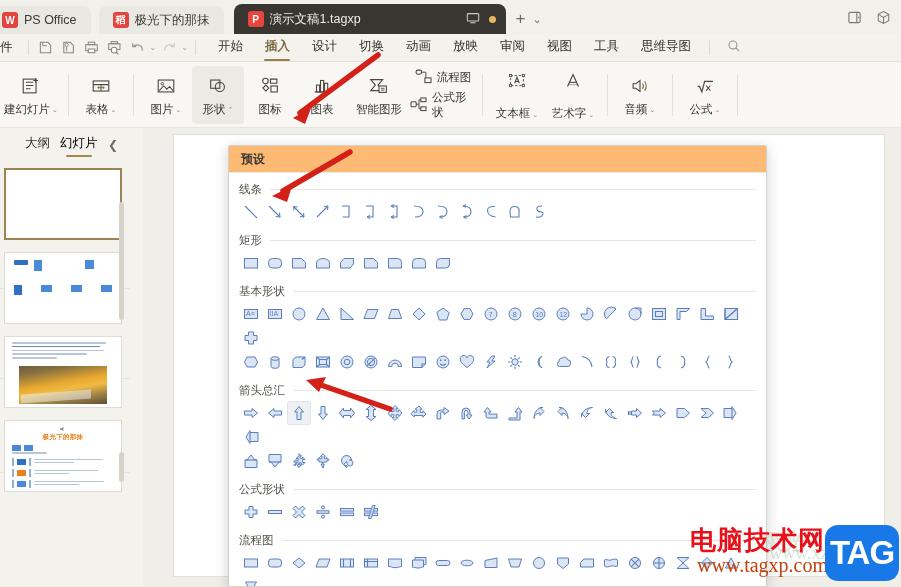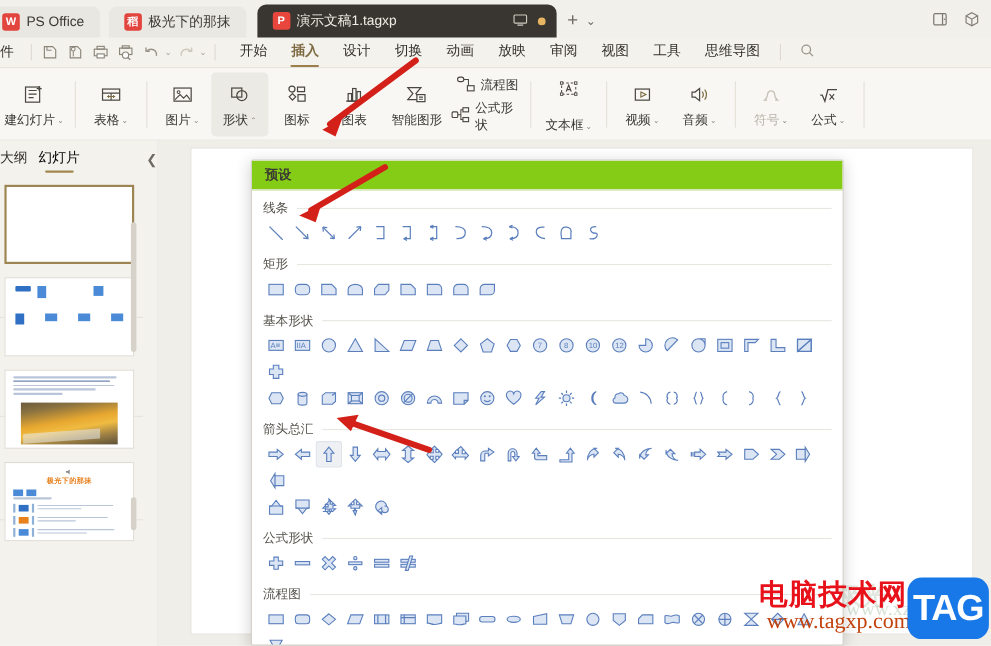--- a/index.html
+++ b/index.html
@@ -105,21 +105,21 @@
   .dualrow { display:flex; align-items:center; gap:5px; font-size:11.5px; color:#3a3833; }
 
   
   #workspace { position:relative; width:901px; height:459px; background:#f4f2ed; }
 
   
   #sidebar {
     position:absolute; left:0; top:0; width:143px; height:459px;
     background:#f4f2ed;
   }
-  #sidehead { height:34px; display:flex; align-items:center; padding:0 0; gap:10px; }
+  #sidehead { height:34px; display:flex; align-items:center; padding:0 25px; gap:10px; }
   .shtab { font-size:12.5px; color:#33312d; position:relative; padding-bottom:4px;}
   .shtab.sel { color:#000000; }
   .shtab.sel:after {
     content:""; position:absolute; left:50%; transform:translateX(-50%);
     bottom:-1px; width:26px;height:2px; background:#a2884f; border-radius:1px;
   }
   .collapse { margin-left:auto; color:#6f6b63; font-size:12px;}
   #thumbs { position:absolute; top:34px; left:0; width:130px; bottom:0; overflow:hidden; }
   .thumb {
     width:118px; height:72px; margin:6px 0 12px 4px;
@@ -178,21 +178,21 @@
   #flyout {
     position:absolute; left:228px; top:145px; width:539px; height:442px;
     background:#fff;
     border:1px solid #d4d0c8;
     box-shadow:0 3px 14px rgba(0,0,0,.18);
     border-radius:2px;
     overflow:hidden;
     z-index:40;
   }
   .fl-top {
-    height:27px; background:#84cc16; display:flex; align-items:center;
+    height:27px; background:#fdba74; display:flex; align-items:center;
     padding:0 12px; font-size:12px; color:#3b3934; font-weight:bold;
     border-bottom:1px solid #eceae5;
   }
   .fl-body { padding:0 10px; }
   .sec-head {
     display:flex; align-items:center; gap:8px;
     margin:9px 0 3px;
   }
   .sec-head span.t { font-size:11.5px; color:#55524c; white-space:nowrap; }
   .sec-head .rule { flex:1; height:1px; background:#e8e6e1; }
@@ -485,57 +485,47 @@
             <rect x="17.8" y="4.8" width="2.4" height="2.4" fill="#fff" stroke="#4a4740" stroke-width=".9"></rect>
             <rect x="3.8" y="15.8" width="2.4" height="2.4" fill="#fff" stroke="#4a4740" stroke-width=".9"></rect>
             <rect x="17.8" y="15.8" width="2.4" height="2.4" fill="#fff" stroke="#4a4740" stroke-width=".9"></rect>
           </svg>
       </span>
       <span class="lbl">
           <span>文本框</span>
           <span class="car">⌄</span>
         </span>
     </div>
-    <span class="vsep"></span>
-    <div class="rbtn">
+    <div class="rbtn wide">
       <span class="ricon">
         <svg width="22" height="22" viewBox="0 0 24 24">
-            <rect x="5" y="6.5" width="14" height="11" fill="none" stroke="#4a4740" stroke-width="1.2"></rect>
-            <path d="M10.5 9.5l5 2.5-5 2.5z" fill="none" stroke="#7a6a3e" stroke-width="1.1"></path>
+            <path d="M6 18L12 5l6 13" fill="none" stroke="#4a4740" stroke-width="1.3"></path>
+            <path d="M8.3 13.5h7.4" stroke="#4a4740" stroke-width="1.2"></path>
+            <path d="M7.3 16h9.4" stroke="#4a4740" stroke-width="1" opacity=".5"></path>
           </svg>
       </span>
       <span class="lbl">
-          <span>视频</span>
+          <span>艺术字</span>
           <span class="car">⌄</span>
         </span>
     </div>
+    <span class="vsep"></span>
     <div class="rbtn">
       <span class="ricon">
         <svg width="22" height="22" viewBox="0 0 24 24">
             <path d="M4.5 9.5h3L12 6v12l-4.5-3.5h-3z" fill="none" stroke="#4a4740" stroke-width="1.2"></path>
             <path d="M14.5 9c1.4 1.7 1.4 4.3 0 6M17 7c2.4 2.6 2.4 7.4 0 10" fill="none" stroke="#7a6a3e" stroke-width="1.2"></path>
           </svg>
       </span>
       <span class="lbl">
           <span>音频</span>
           <span class="car">⌄</span>
         </span>
     </div>
     <span class="vsep"></span>
-    <div class="rbtn dim">
-      <span class="ricon">
-        <svg width="22" height="22" viewBox="0 0 24 24">
-            <path d="M8 17.5h-2.5c2.5-2 3-3.5 3-5.5A3.5 3.5 0 0112 8.3a3.5 3.5 0 013.5 3.7c0 2 .5 3.5 3 5.5H16" fill="none" stroke="#c6c0b5" stroke-width="1.3"></path>
-          </svg>
-      </span>
-      <span class="lbl">
-          <span>符号</span>
-          <span class="car">⌄</span>
-        </span>
-    </div>
     <div class="rbtn">
       <span class="ricon">
         <svg width="22" height="22" viewBox="0 0 24 24">
             <path d="M4 12.5l2 0 2.6 6 3-11.5h9" fill="none" stroke="#4a4740" stroke-width="1.3"></path>
             <path d="M13.2 11.5l4.6 5.5M17.8 11.5l-4.6 5.5" stroke="#4a4740" stroke-width="1.1"></path>
           </svg>
       </span>
       <span class="lbl">
           <span>公式</span>
           <span class="car">⌄</span>

